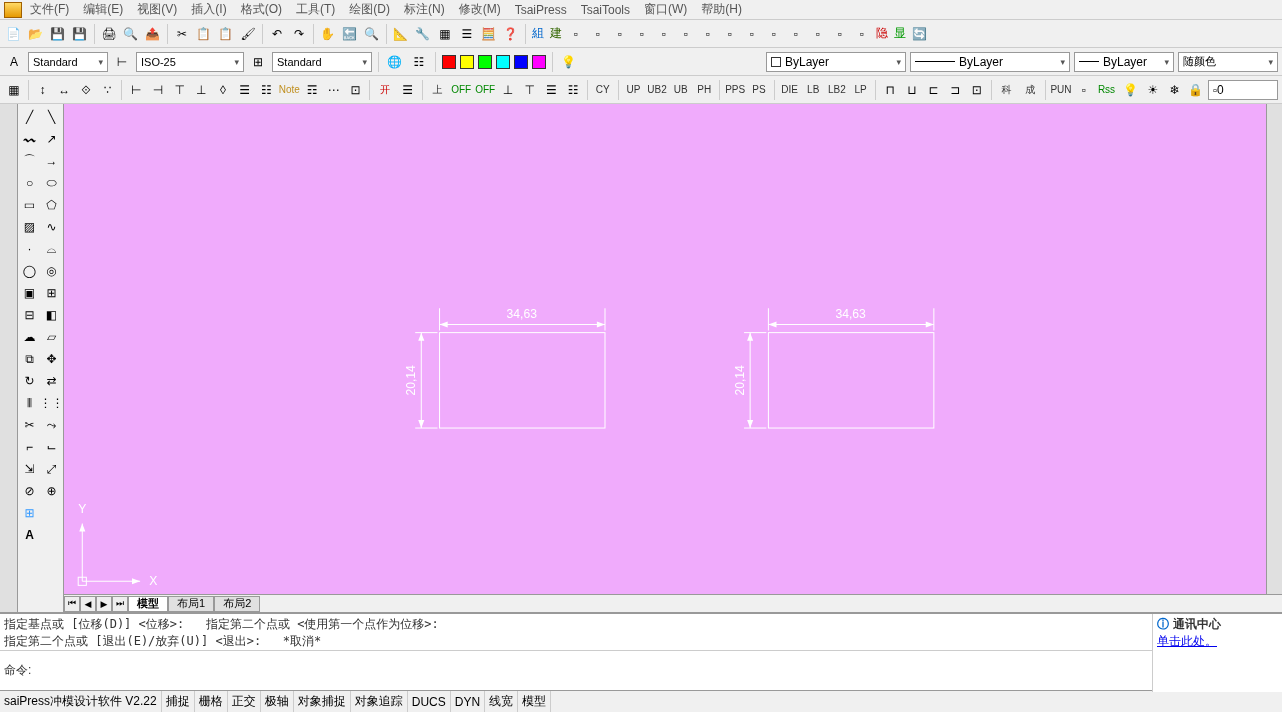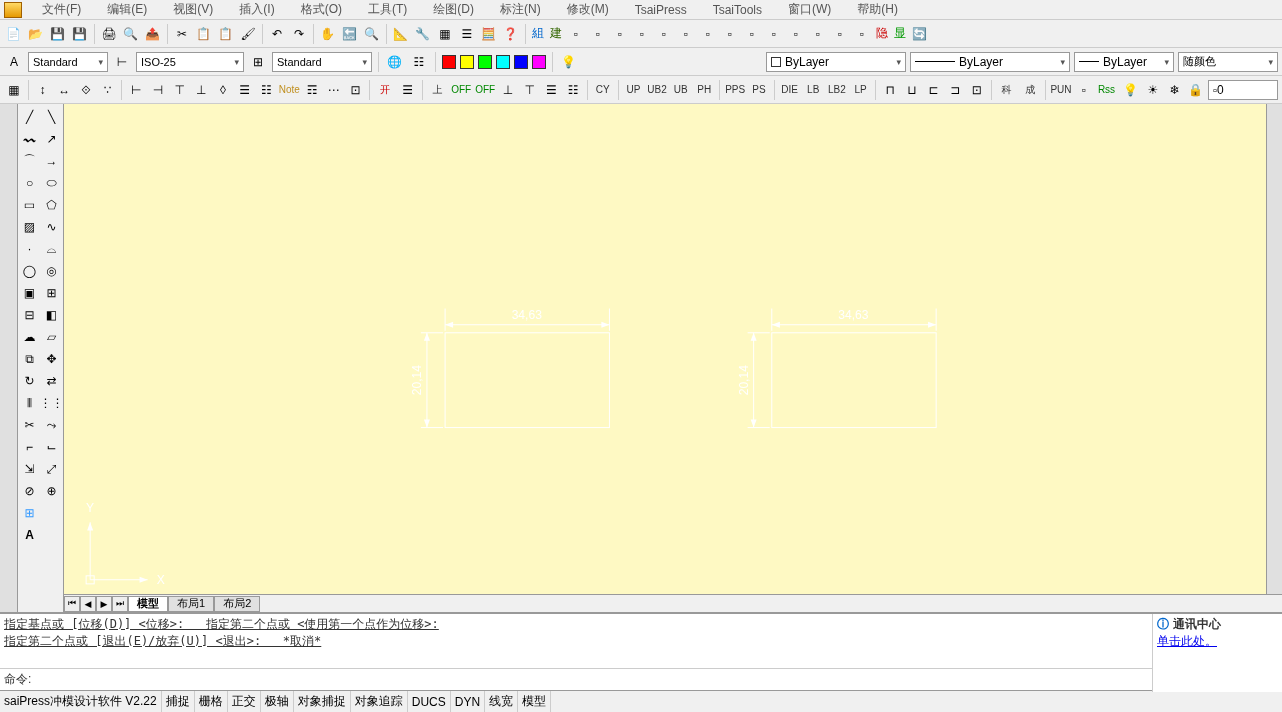--- a/index.html
+++ b/index.html
@@ -1,43 +1,43 @@
 <!DOCTYPE html>
 <html><head>
 <meta charset="utf-8">
 <style>
 * { margin: 0; padding: 0; box-sizing: border-box; font-family: "Microsoft YaHei", Arial, sans-serif; font-size: 12px; }
 body { width: 1282px; height: 712px; background: #f0f0f0; display: flex; flex-direction: column; overflow: hidden; }
-.menubar { height: 20px; display: flex; align-items: center; padding: 0 4px; gap: 14px; background: #f0f0f0; border-bottom: 1px solid #ccc; }
+.menubar { height: 20px; display: flex; align-items: center; padding: 0 4px; gap: 2px; background: #f0f0f0; border-bottom: 1px solid #ccc; }
 .menubar .icon { width: 18px; height: 16px; background: linear-gradient(#ffd966,#e69900); border: 1px solid #a06000; }
 .menubar .item { padding: 0 6px; color: #555; cursor: default; }
 .toolbar { height: 28px; display: flex; align-items: center; padding: 0 4px; gap: 2px; background: #f0f0f0; border-bottom: 1px solid #ccc; }
 .tbtn { width: 20px; height: 20px; border: 1px solid transparent; display: flex; align-items: center; justify-content: center; cursor: pointer; }
 .sep { width: 1px; height: 20px; background: #ccc; margin: 0 2px; }
 .stylebar { height: 28px; display: flex; align-items: center; padding: 0 4px; gap: 4px; background: #f0f0f0; border-bottom: 1px solid #ccc; }
 .dropdown { height: 20px; border: 1px solid #999; background: white; padding: 0 4px; display: flex; align-items: center; font-size: 11px; min-width: 70px; }
 .dropdown.arrow::after { content: "▾"; margin-left: auto; font-size: 9px; color: #555; }
 .colorbox { width: 14px; height: 14px; border: 1px solid #333; }
 .toolbar3 { height: 28px; display: flex; align-items: center; padding: 0 4px; gap: 2px; background: #f0f0f0; border-bottom: 1px solid #ccc; flex-wrap: nowrap; overflow: hidden; }
 .labelbtn { width: 22px; height: 18px; font-size: 10px; color: #333; display: flex; align-items: center; justify-content: center; cursor: pointer; border: 1px solid transparent; }
 .main { flex: 1; display: flex; position: relative; }
 .leftpanel { width: 18px; background: #e0e0e0; border-right: 1px solid #999; }
 .lefttools { width: 46px; background: #f0f0f0; border-right: 1px solid #999; display: flex; flex-direction: column; padding: 2px 1px; gap: 1px; }
 .lefttools .row { display: flex; gap: 1px; }
 .lefttools .tb { width: 21px; height: 21px; border: 1px solid transparent; display: flex; align-items: center; justify-content: center; cursor: pointer; }
-.canvas { flex: 1; background: #fef9c3; position: relative; padding-left: 8px; }
+.canvas { flex: 1; background: #f0abfc; position: relative; }
 .canvas svg { width: 100%; height: 100%; }
 .tabs { position: absolute; bottom: 0; left: 64px; right: 0; height: 18px; background: #f0f0f0; border-top: 1px solid #999; display: flex; align-items: center; }
 .tabs .nav { width: 16px; height: 16px; border: 1px solid #999; background: #eee; display: flex; align-items: center; justify-content: center; font-size: 9px; cursor: pointer; }
 .tabs .tab { padding: 0 8px; height: 16px; border: 1px solid #999; background: #fff; font-size: 11px; display: flex; align-items: center; cursor: pointer; }
 .tabs .tab.active { background: #fff; font-weight: bold; }
 .tabs .tab.inactive { background: #e0e0e0; }
 .cmdarea { height: 78px; background: #fff; border-top: 2px solid #999; display: flex; flex-direction: column; position: relative; }
-.cmdhist { flex: 1; padding: 2px 4px; color: #333; font-family: SimSun, monospace; font-size: 12px; white-space: pre; overflow: hidden; text-decoration: underline; }
-.cmdprompt { height: 22px; border-top: 1px solid #ccc; display: flex; align-items: center; padding: 0 4px; font-family: SimSun, monospace; }
+.cmdhist { flex: 1; padding: 2px 4px; color: #333; font-family: SimSun, monospace; font-size: 12px; white-space: pre; overflow: hidden; }
+.cmdprompt { height: 40px; border-top: 1px solid #ccc; display: flex; align-items: center; padding: 0 4px; font-family: SimSun, monospace; }
 .cmdprompt .label { color: #333; }
 .cmdprompt input { flex: 1; border: none; outline: none; font-family: inherit; font-size: 12px; }
 .commcenter { position: absolute; right: 0; top: 0; width: 130px; height: 78px; background: #fff; border-left: 1px solid #ccc; padding: 2px 4px; font-size: 11px; }
 .commcenter .hdr { display: flex; align-items: center; gap: 4px; font-weight: bold; color: #333; }
 .commcenter .link { color: #0000ee; text-decoration: underline; cursor: pointer; }
 .statusbar { height: 22px; background: #f0f0f0; border-top: 1px solid #999; display: flex; align-items: center; font-size: 11px; }
 .statusbar .seg { padding: 0 4px; border-right: 1px solid #ccc; height: 100%; display: flex; align-items: center; cursor: pointer; }
 .statusbar .coords { min-width: 180px; font-family: monospace; }
 .scrollbar-v { position: absolute; right: 0; top: 0; bottom: 18px; width: 16px; background: #e0e0e0; border-left: 1px solid #999; }
 </style>

